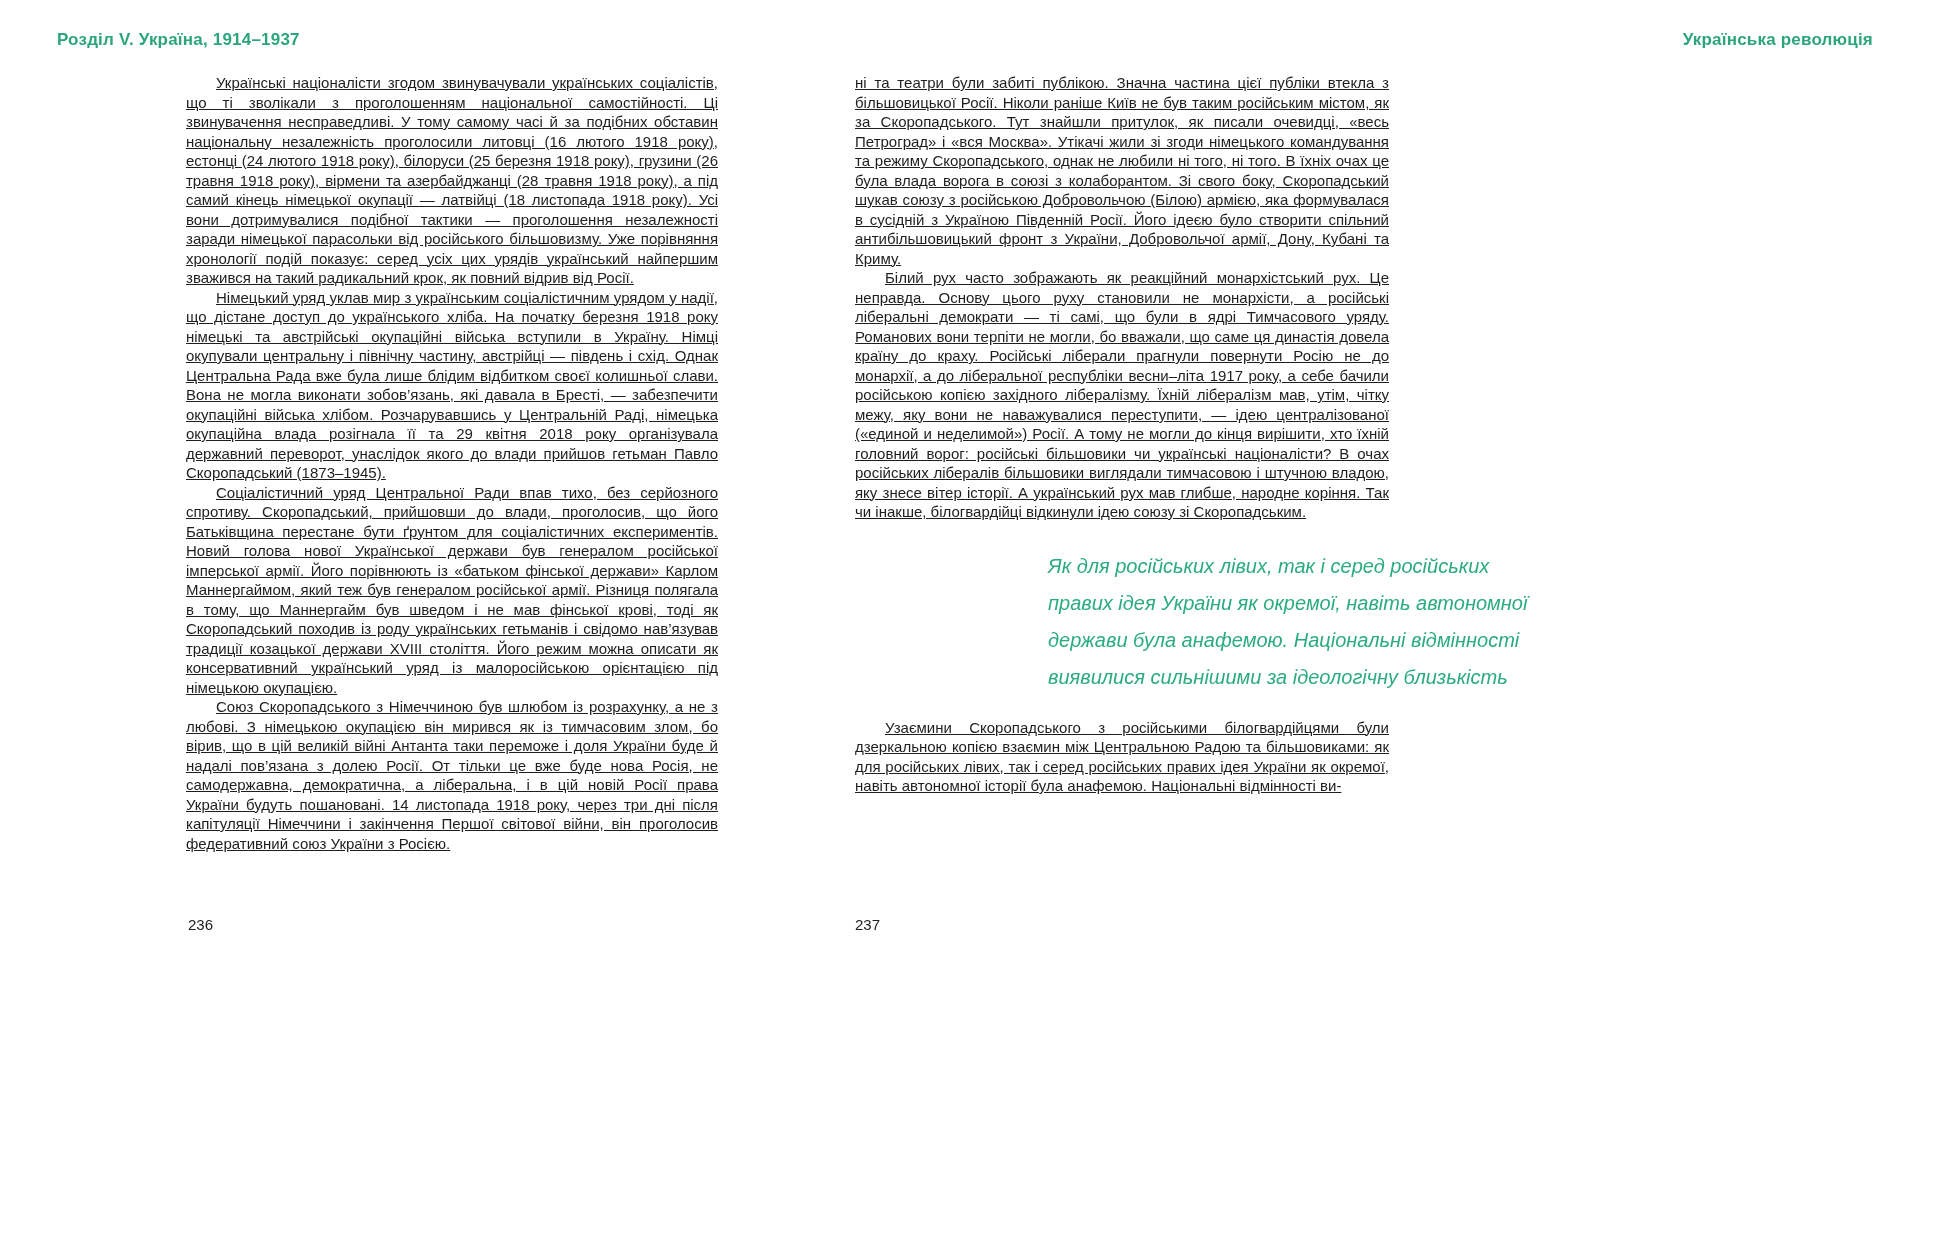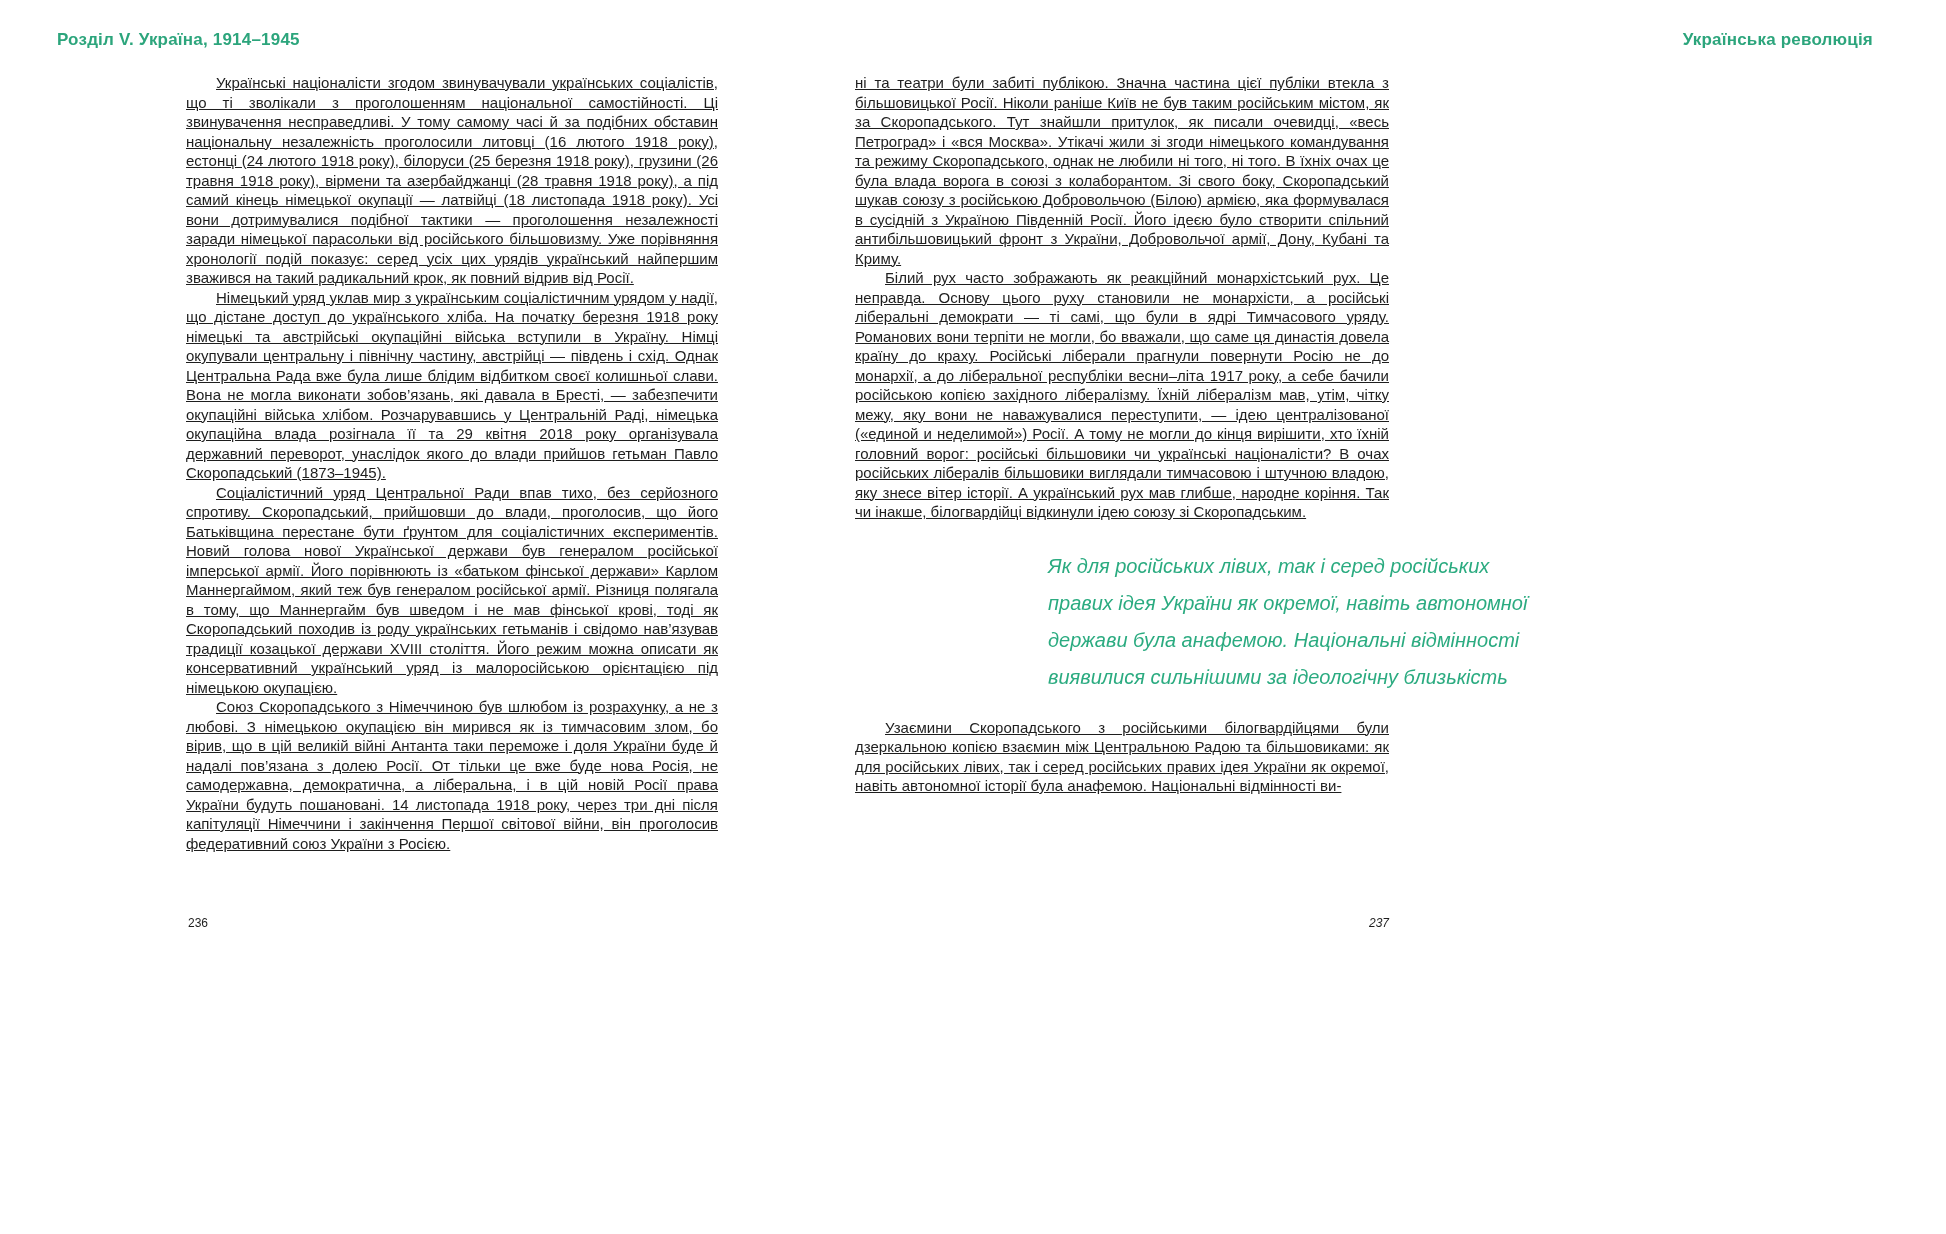--- a/index.html
+++ b/index.html
@@ -52,32 +52,32 @@
     font-style: italic;
     font-weight: 500;
     color: #2BAB80;
     text-align: left;
     text-indent: 0;
   }
 
   .page-number {
     position: absolute;
     top: 916px;
-    font-size: 12px;
+    font-size: 15px;
     color: #1e1e1e;
   }
   .page-number.pn-left  { left: 188px; }
-  .page-number.pn-right { left: 855px; width: 534px; text-align: right; font-style: italic; }
+  .page-number.pn-right { left: 855px; width: 534px; text-align: left; }
 </style>
 </head>
 <body>
 
 <div class="spread">
 
-  <div class="running-head rh-left">Розділ V. Україна, 1914–1945</div>
+  <div class="running-head rh-left">Розділ V. Україна, 1914–1937</div>
 
   <div class="running-head rh-right">Українська революція</div>
 
   <div class="text-col col-left">
     <p class="body">Українські націоналісти згодом звинувачували українських соціалістів, що ті зволікали з проголошенням національної самостійності. Ці звинувачення несправедливі. У тому самому часі й за подібних обставин національну незалежність проголосили литовці (16 лютого 1918 року), естонці (24 лютого 1918 року), білоруси (25 березня 1918 року), грузини (26 травня 1918 року), вірмени та азербайджанці (28 травня 1918 року), а під самий кінець німецької окупації — латвійці (18 листопада 1918 року). Усі вони дотримувалися подібної тактики — проголошення незалежності заради німецької парасольки від російського більшовизму. Уже порівняння хронології подій показує: серед усіх цих урядів український найпершим зважився на такий радикальний крок, як повний відрив від Росії.</p>
     <p class="body">Німецький уряд уклав мир з українським соціалістичним урядом у надії, що дістане доступ до українського хліба. На початку березня 1918 року німецькі та австрійські окупаційні війська вступили в Україну. Німці окупували центральну і північну частину, австрійці — південь і схід. Однак Центральна Рада вже була лише блідим відбитком своєї колишньої слави. Вона не могла виконати зобов’язань, які давала в Бресті, — забезпечити окупаційні війська хлібом. Розчарувавшись у Центральній Раді, німецька окупаційна влада розігнала її та 29 квітня 2018 року організувала державний переворот, унаслідок якого до влади прийшов гетьман Павло Скоропадський (1873–1945).</p>
     <p class="body">Соціалістичний уряд Центральної Ради впав тихо, без серйозного спротиву. Скоропадський, прийшовши до влади, проголосив, що його Батьківщина перестане бути ґрунтом для соціалістичних експериментів. Новий голова нової Української держави був генералом російської імперської армії. Його порівнюють із «батьком фінської держави» Карлом Маннергаймом, який теж був генералом російської армії. Різниця полягала в тому, що Маннергайм був шведом і не мав фінської крові, тоді як Скоропадський походив із роду українських гетьманів і свідомо нав’язував традиції козацької держави XVIII століття. Його режим можна описати як консервативний український уряд із малоросійською орієнтацією під німецькою окупацією.</p>
     <p class="body">Союз Скоропадського з Німеччиною був шлюбом із розрахунку, а не з любові. З німецькою окупацією він мирився як із тимчасовим злом, бо вірив, що в цій великій війні Антанта таки переможе і доля України буде й надалі пов’язана з долею Росії. От тільки це вже буде нова Росія, не самодержавна, демократична, а ліберальна, і в цій новій Росії права України будуть пошановані. 14 листопада 1918 року, через три дні після капітуляції Німеччини і закінчення Першої світової війни, він проголосив федеративний союз України з Росією.</p>
   </div>
 

